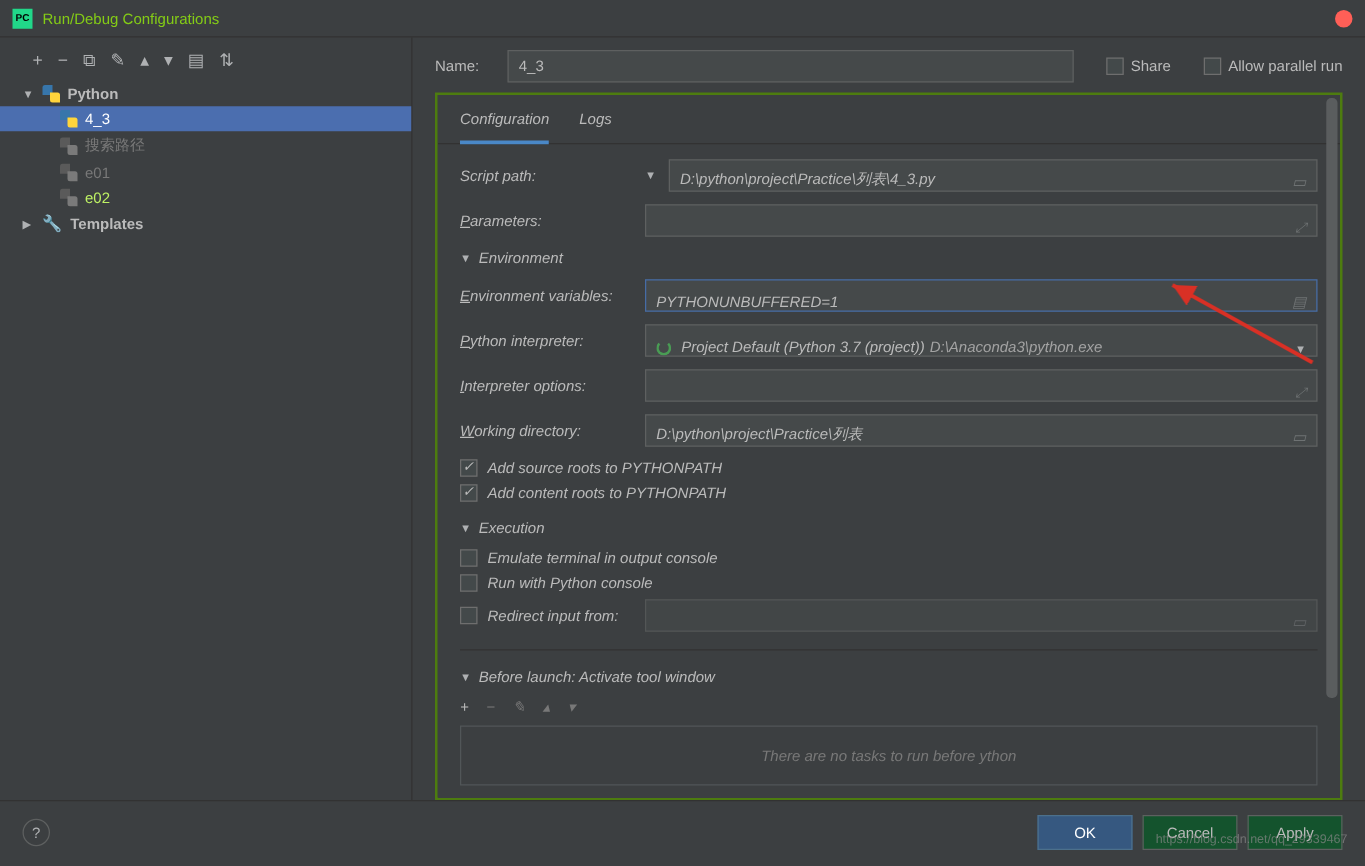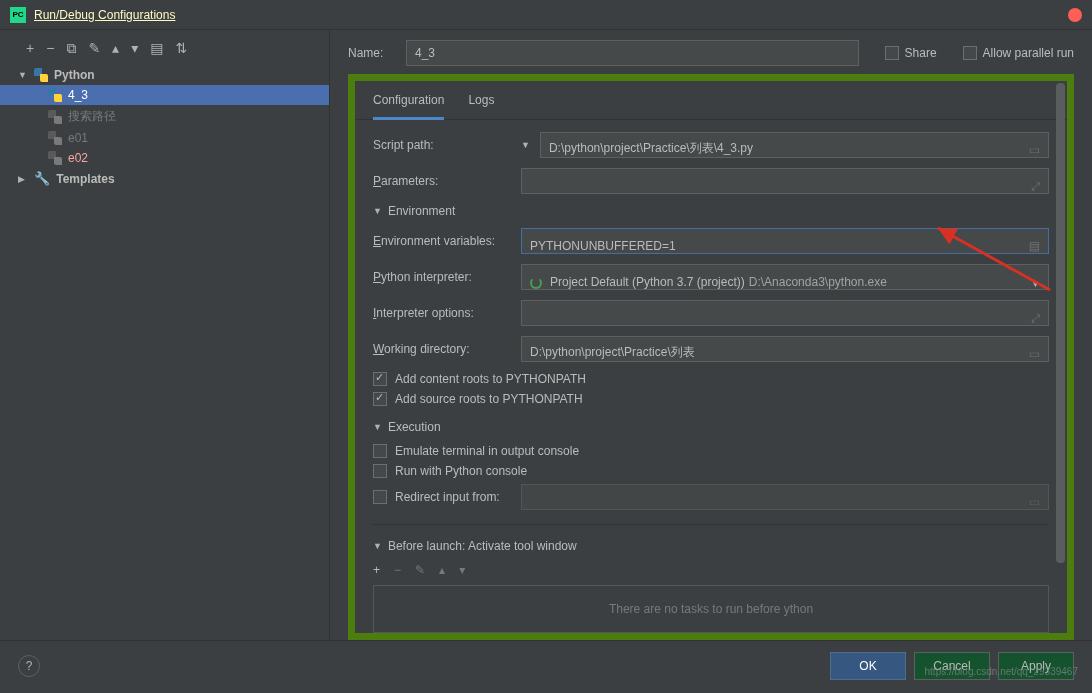--- a/index.html
+++ b/index.html
@@ -1,19 +1,19 @@
 <!DOCTYPE html>
 <html><head>
 <meta charset="utf-8">
 <style>
 * { box-sizing: border-box; margin: 0; padding: 0; font-family: "Segoe UI", Arial, sans-serif; font-size: 12px; }
 body { background: #3c3f41; color: #bbbbbb; width: 1092px; height: 693px; overflow: hidden; position: relative; }
 .titlebar { height: 30px; background: #3c3f41; display: flex; align-items: center; padding: 0 10px; border-bottom: 1px solid #323232; }
 .titlebar .pc-icon { width: 16px; height: 16px; background: #21d789; display: inline-flex; align-items: center; justify-content: center; font-size: 8px; font-weight: bold; color: #000; margin-right: 8px; }
-.titlebar .title { color: #fef9c3; flex: 1; text-decoration: underline; }
+.titlebar .title { color: #84cc16; flex: 1; }
 .titlebar .dot { width: 14px; height: 14px; border-radius: 50%; background: #ff5f57; margin-left: auto; }
 .main { display: flex; height: 610px; }
 .left-panel { width: 330px; border-right: 1px solid #323232; padding: 6px 0; }
 .toolbar { display: flex; gap: 12px; padding: 4px 12px 8px 26px; color: #afb1b3; }
 .toolbar span { cursor: pointer; font-size: 14px; }
 .tree { }
 .tree-item { display: flex; align-items: center; padding: 3px 6px 3px 18px; cursor: pointer; gap: 6px; }
 .tree-item.selected { background: #4b6eaf; color: #fff; }
 .tree-item .arrow { width: 10px; color: #afb1b3; font-size: 9px; }
 .tree-item.child { padding-left: 48px; }
@@ -23,21 +23,21 @@
 .py-icon.dim::before { background:#5a5a5a;}
 .py-icon.dim::after { background:#7a7a7a;}
 .wrench-icon { color:#afb1b3; font-size:13px; }
 .right-panel { flex: 1; padding: 10px 18px 0 18px; display: flex; flex-direction: column; position: relative; }
 .top-row { display: flex; align-items: center; gap: 12px; margin-bottom: 8px; }
 .top-row .label { width: 46px; }
 .top-row input.name-input { flex: 1; background: #45494a; border: 1px solid #5e6060; color: #bbbbbb; padding: 4px 8px; height: 26px; }
 .chk-wrap { display: flex; align-items: center; gap: 6px; margin-left: 14px; }
 .chk { width: 14px; height: 14px; border: 1px solid #6e6e6e; background: #43494a; display: inline-block; position: relative; }
 .chk.checked::after { content:"✓"; position:absolute; top:-2px; left:1px; color:#bbbbbb; font-size:11px; }
-.content-scroll { border: 7px solid #4d7c0f; flex: 1; overflow-y: auto; padding: 0; position: relative; background: #3c3f41; }
+.content-scroll { border: 2px solid #4d7c0f; flex: 1; overflow-y: auto; padding: 0; position: relative; background: #3c3f41; font-style: italic; }
 .tabs { display: flex; gap: 24px; padding: 8px 18px 0 18px; border-bottom: 1px solid #323232; }
 .tab { padding: 4px 0 10px 0; cursor: pointer; color: #bbbbbb; }
 .tab.active { color: #bbbbbb; border-bottom: 3px solid #4a88c7; margin-bottom: -1px; }
 .form-area { padding: 12px 18px; }
 .form-row { display: flex; align-items: center; margin-bottom: 10px; min-height: 26px; }
 .form-row .flabel { width: 148px; color: #bbbbbb; }
 .form-row .flabel .ul { text-decoration: underline; }
 .form-row .dropdown-arrow { color:#afb1b3; font-size:9px; margin-right: 10px; cursor:pointer; }
 .field { flex: 1; background: #45494a; border: 1px solid #5e6060; color: #bbbbbb; padding: 0 8px; height: 26px; display: flex; align-items: flex-end; position: relative; }
 .field.highlight { border: 1px solid #466ca6; background:#45494a; }
@@ -98,21 +98,21 @@
       <div class="tree-item child">
         <span class="py-icon dim"></span>
         <span style="color:#787878;">搜索路径</span>
       </div>
       <div class="tree-item child">
         <span class="py-icon dim"></span>
         <span style="color:#787878;">e01</span>
       </div>
       <div class="tree-item child">
         <span class="py-icon dim"></span>
-        <span style="color:#fca5a5;">e02</span>
+        <span style="color:#bef264;">e02</span>
       </div>
       <div class="tree-item">
         <span class="arrow">▶</span>
         <span class="wrench-icon">🔧</span>
         <span style="font-weight:bold;">Templates</span>
       </div>
     </div>
   </div>
 
   <div class="right-panel">
@@ -183,25 +183,25 @@
         <div class="form-row">
           <span class="flabel"><span class="ul">W</span>orking directory:</span>
           <div class="field">
             <span>D:\python\project\Practice\列表</span>
             <span class="end-icon">▭</span>
           </div>
         </div>
 
         <div class="chk-row">
           <span class="chk checked"></span>
+          <span>Add source roots to PYTHONPATH</span>
+        </div>
+        <div class="chk-row">
+          <span class="chk checked"></span>
           <span>Add content roots to PYTHONPATH</span>
-        </div>
-        <div class="chk-row">
-          <span class="chk checked"></span>
-          <span>Add source roots to PYTHONPATH</span>
         </div>
 
         <div class="section-head" style="margin-top:14px;">
           <span class="arrow">▼</span>
           <span>Execution</span>
         </div>
         <div class="chk-row">
           <span class="chk"></span>
           <span>Emulate terminal in output console</span>
         </div>

